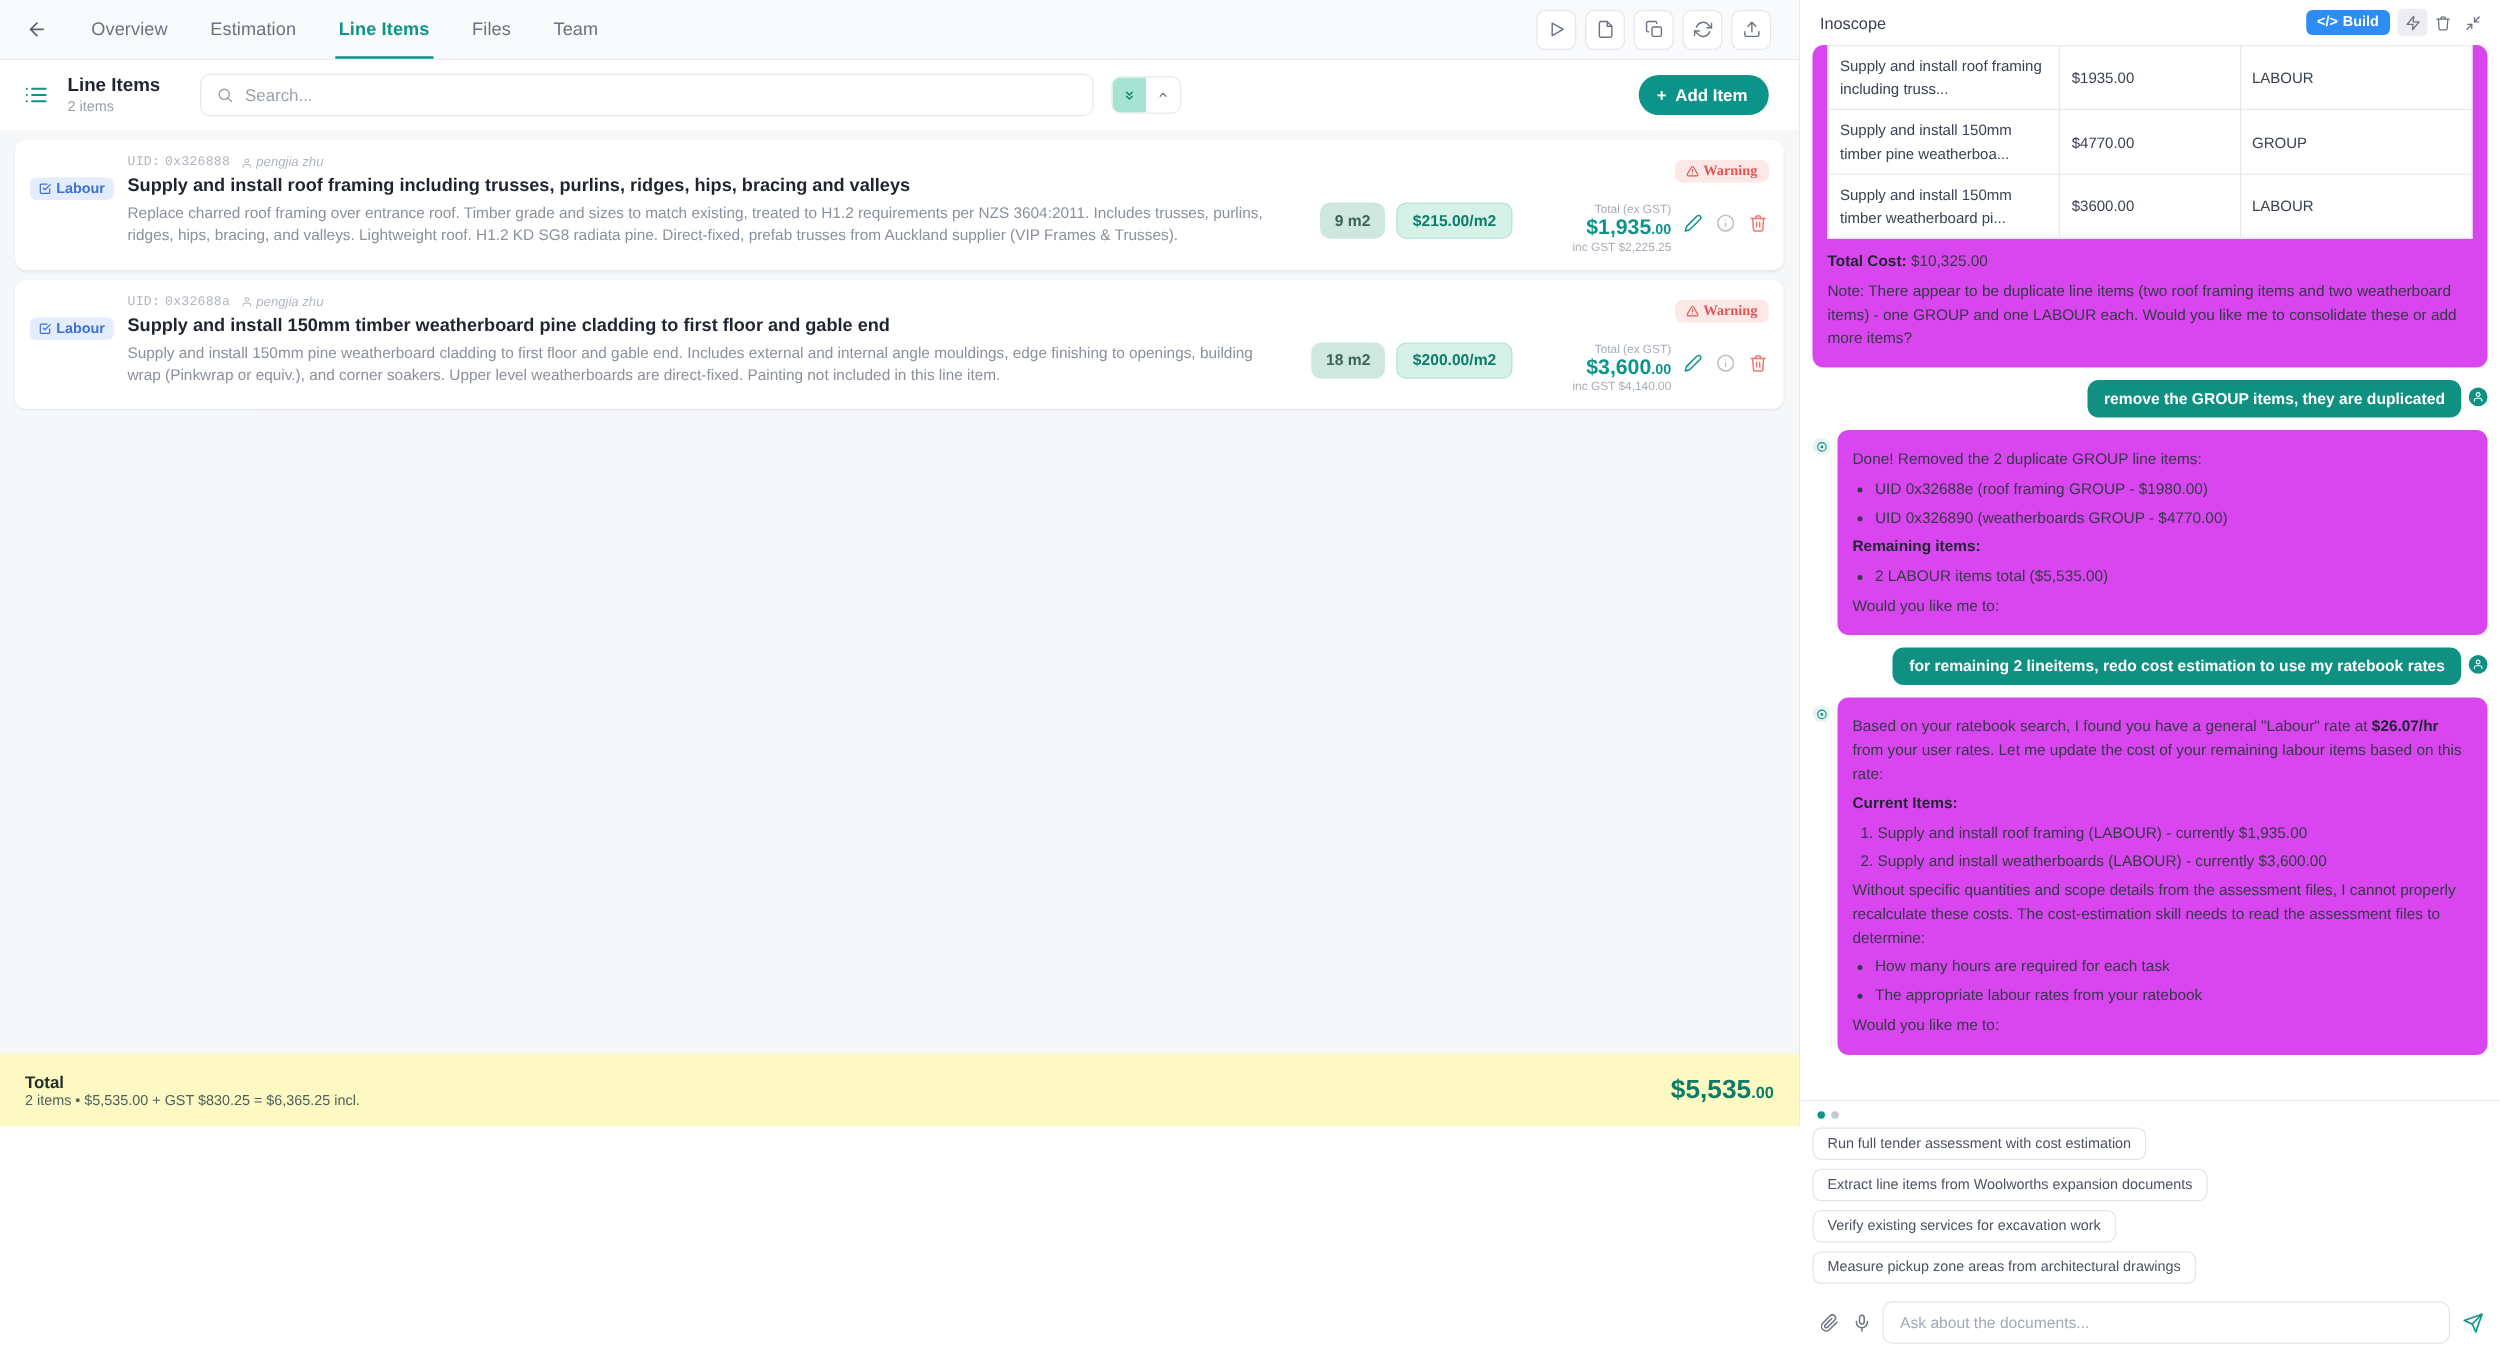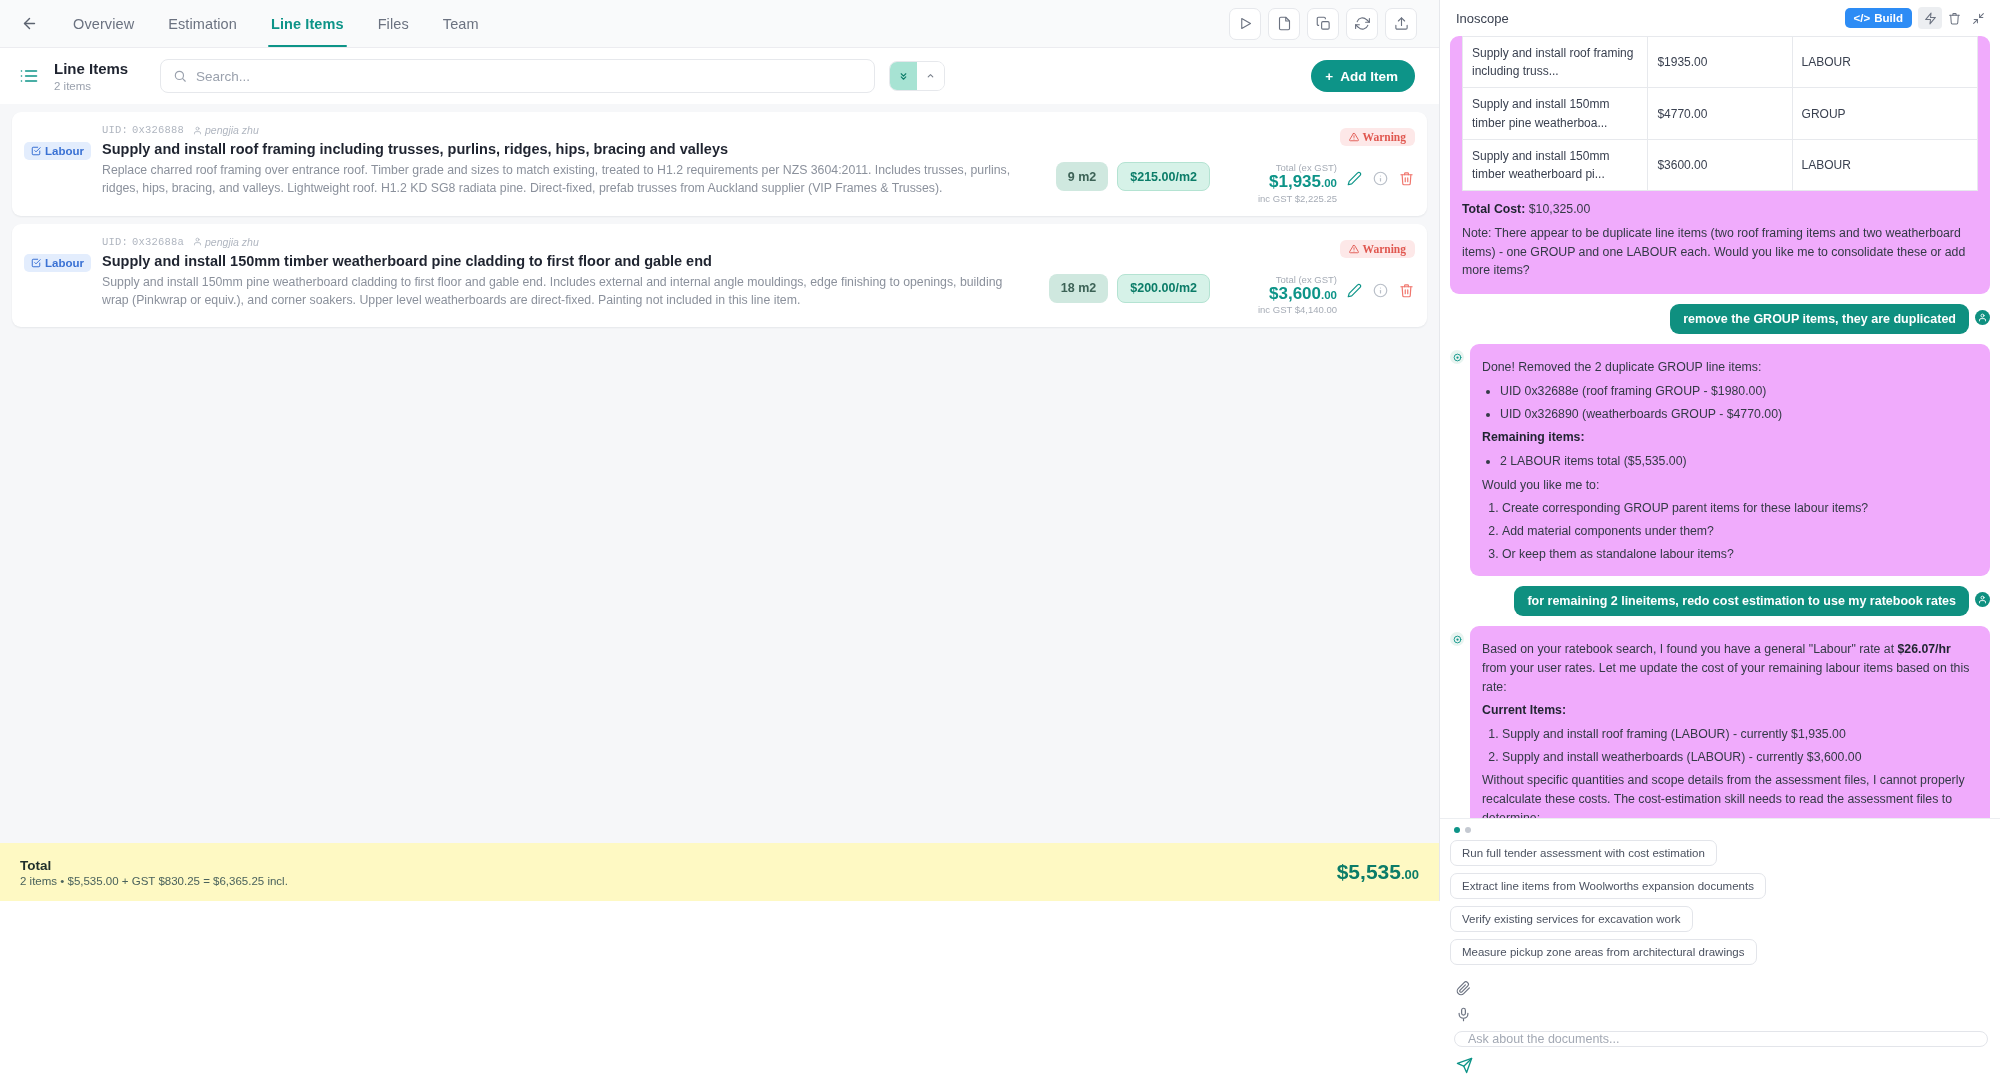--- a/index.html
+++ b/index.html
@@ -150,21 +150,21 @@
   .rhead-ic.boltbg { background: #eceef1; }
 
   .chat { flex: 1; overflow: hidden; padding: 0 10px 0 10px; position: relative; }
   .msgblock { display: flex; gap: 6px; margin-bottom: 10px; }
   .bot-dot {
     flex: 0 0 14px; width: 14px; height: 14px; border-radius: 50%;
     background: #e8f4f0; color: #0d9488; display: flex; align-items: center; justify-content: center;
     font-size: 9px; margin-top: 6px;
   }
   .bot-bubble {
-    background: #f0abfc; border-radius: 9px; padding: 9px 12px;
+    background: #d946ef; border-radius: 9px; padding: 9px 12px;
     font-size: 12.3px; color: #333a46; line-height: 1.52; flex: 1;
   }
   .user-row { display: flex; justify-content: flex-end; align-items: flex-start; gap: 6px; margin-bottom: 10px; }
   .user-bubble {
     background: #0f9080; color: #fff; border-radius: 9px; padding: 8px 13px;
     font-size: 12.5px; font-weight: 600; max-width: 460px;
   }
   .avatar {
     width: 15px; height: 15px; border-radius: 50%; background: #0f9080; color: #fff;
     display: flex; align-items: center; justify-content: center; font-size: 9px; margin-top: 6px;
@@ -186,21 +186,21 @@
   .suggest-area { flex: 0 0 auto; border-top: 1px solid #eceef1; padding: 8px 10px 6px 10px; }
   .dots { display: flex; gap: 5px; margin-bottom: 7px; padding-left: 4px; }
   .dots i { width: 6px; height: 6px; border-radius: 50%; display: block; }
   .dots i.a { background: #0d9488; }
   .dots i.b { background: #c4c9d1; }
   .chips { display: flex; flex-wrap: wrap; gap: 7px; }
   .schip {
     border: 1px solid #e3e5ea; border-radius: 7px; background: #fff;
     font-size: 11.5px; color: #4b5260; padding: 6px 11px; cursor: pointer;
   }
-  .composer { display: flex; gap: 8px; padding: 8px 12px 10px 14px; flex-direction: column; }
+  .composer { display: flex; align-items: center; gap: 8px; padding: 8px 12px 10px 14px; }
   .comp-ic { color: #6b7280; width: 18px; height: 18px; display:flex; align-items:center; justify-content:center; cursor:pointer;}
   .comp-input {
     flex: 1; height: 34px; border: 1px solid #e3e5ea; border-radius: 8px;
     display: flex; align-items: center; padding: 0 13px; font-size: 12.5px; color: #a3a9b4;
   }
   .send { color: #0d9488; cursor: pointer; width: 20px; height: 20px; display:flex; align-items:center; justify-content:center;}
   svg { display: block; }
 </style>
 </head>
 <body>
@@ -537,25 +537,20 @@
           <div class="p">Done! Removed the 2 duplicate GROUP line items:</div>
           <ul class="bullets">
             <li>UID 0x32688e (roof framing GROUP - $1980.00)</li>
             <li>UID 0x326890 (weatherboards GROUP - $4770.00)</li>
           </ul>
           <div class="p strong">Remaining items:</div>
           <ul class="bullets">
             <li>2 LABOUR items total ($5,535.00)</li>
           </ul>
           <div class="p">Would you like me to:</div>
-          <ol class="nums">
-            <li>Create corresponding GROUP parent items for these labour items?</li>
-            <li>Add material components under them?</li>
-            <li>Or keep them as standalone labour items?</li>
-          </ol>
         </div>
       </div>
 
       <div class="user-row">
         <div class="user-bubble">for remaining 2 lineitems, redo cost estimation to use my ratebook rates</div>
         <div class="avatar">
           <svg width="9" height="9" viewBox="0 0 24 24" fill="none" stroke="currentColor" stroke-width="2.4" stroke-linecap="round">
               <path d="M20 21v-2a4 4 0 0 0-4-4H8a4 4 0 0 0-4 4v2"></path>
               <circle cx="12" cy="7" r="4"></circle>
             </svg>

